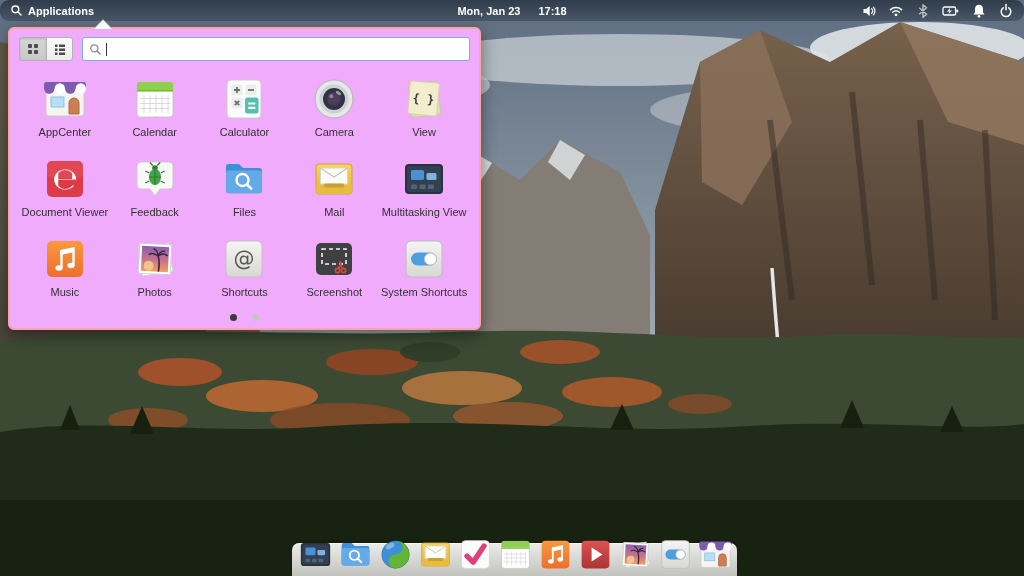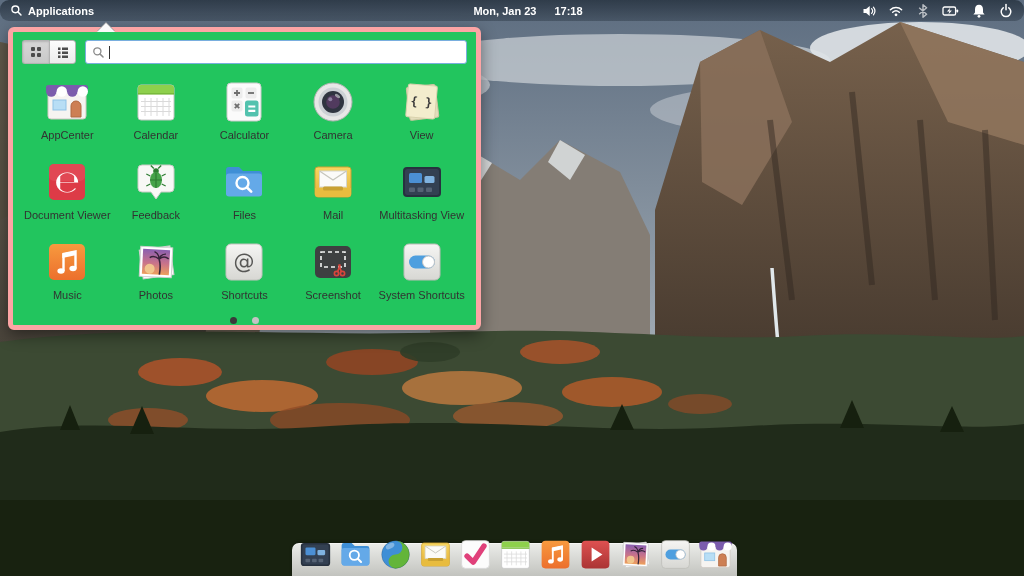--- a/index.html
+++ b/index.html
@@ -9,28 +9,28 @@
 
   
   .panel {
     position:absolute; top:0; left:0; width:100%; height:21px;
     background:linear-gradient(rgba(10,20,30,.55), rgba(10,20,30,.28));
     display:flex; align-items:center; color:#fff; font-size:11px; font-weight:bold;
     z-index:30;
     border-radius:9px;
   }
   .panel-left { display:flex; align-items:center; gap:5px; padding:0 10px; height:100%; cursor:default; }
-  .panel-center { position:absolute; left:50%; transform:translateX(-50%); display:flex; gap:18px; align-items:center; height:100%;margin-left:16px; }
+  .panel-center { position:absolute; left:50%; transform:translateX(-50%); display:flex; gap:18px; align-items:center; height:100%; }
   .panel-right { position:absolute; right:6px; top:0; height:100%; display:flex; align-items:center; gap:11px; padding-right:4px; }
   .ind { display:flex; align-items:center; }
 
   
   .popup {
     position:absolute; left:8px; top:27px; width:473px; height:303px;
-    background:#22c55e; border:5px solid #fca5a5; border-radius:6px;
+    background:#f0abfc; border:2px solid #fca5a5; border-radius:6px;
     box-shadow:0 5px 16px rgba(0,0,0,.45); z-index:40;
   }
   .popup::before {
     content:""; position:absolute; left:84px; top:-9px;
     border-left:9px solid transparent; border-right:9px solid transparent;
     border-bottom:9px solid #fafafa;
     filter: drop-shadow(0 -1px 0 #9f9f9f);
   }
   .popup-header { display:flex; align-items:center; gap:9px; padding:8px 9px 4px 9px; }
   .view-toggle { display:flex; }

